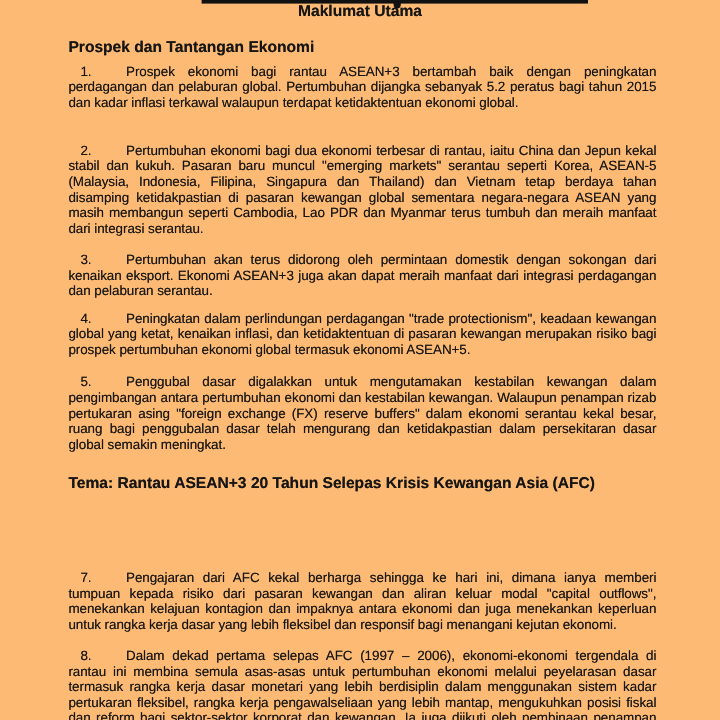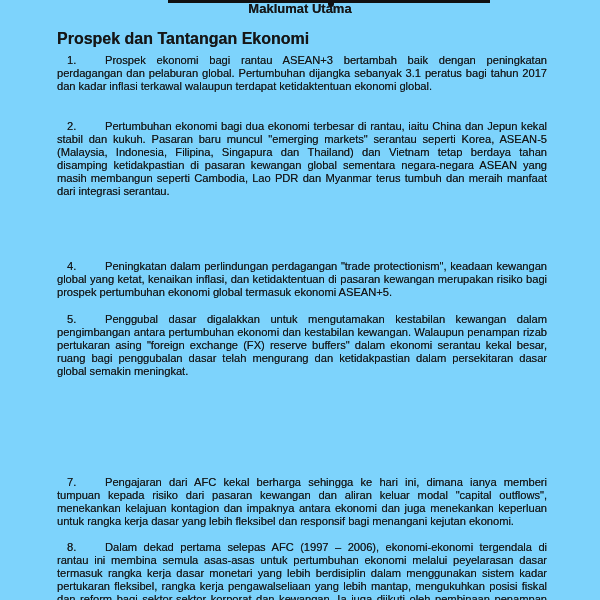--- a/index.html
+++ b/index.html
@@ -5,21 +5,21 @@
   html, body {
     margin: 0;
     padding: 0;
     background: #e9e9e9;
   }
   .page {
     position: relative;
     width: 600px;
     height: 600px;
     margin: 0 auto;
-    background: #7dd3fc;
+    background: #fdba74;
     overflow: hidden;
     font-family: "Liberation Sans", "DejaVu Sans", sans-serif;
     color: #161616;
   }
   
   .clip-bar {
     position: absolute;
     top: 0;
     left: 168px;
     width: 322px;
@@ -45,21 +45,21 @@
     font-size: 13px;
     line-height: 14px;
     font-weight: 700;
     text-shadow: 0 0 0.5px rgba(0,0,0,0.65);
   }
   .sec-head {
     position: absolute;
     left: 57px;
     width: 490px;
     margin: 0;
-    font-size: 16px;
+    font-size: 13px;
     line-height: 14px;
     font-weight: 700;
     text-shadow: 0 0 0.5px rgba(0,0,0,0.65);
   }
   .para {
     position: absolute;
     left: 57px;
     width: 490px;
     margin: 0;
     font-size: 11.2px;
@@ -81,28 +81,30 @@
 <div class="page">
 
   <div class="clip-bar">
     <span class="clip-desc"></span>
   </div>
 
   <h1 class="doc-title">Maklumat Utama</h1>
 
   <h2 class="sec-head" style="top:32px">Prospek dan Tantangan Ekonomi</h2>
 
-  <p class="para" style="top:54px"><span class="pnum">1.</span><span>Prospek ekonomi bagi rantau ASEAN+3 bertambah baik dengan peningkatan perdagangan dan pelaburan global. Pertumbuhan dijangka sebanyak 3.1 peratus bagi tahun 2017 dan kadar inflasi terkawal walaupun terdapat ketidaktentuan ekonomi global.</span></p>
+  <p class="para" style="top:54px"><span class="pnum">1.</span><span>Prospek ekonomi bagi rantau ASEAN+3 bertambah baik dengan peningkatan perdagangan dan pelaburan global. Pertumbuhan dijangka sebanyak 5.2 peratus bagi tahun 2015 dan kadar inflasi terkawal walaupun terdapat ketidaktentuan ekonomi global.</span></p>
 
   <p class="para" style="top:120px"><span class="pnum">2.</span><span>Pertumbuhan ekonomi bagi dua ekonomi terbesar di rantau, iaitu China dan Jepun kekal stabil dan kukuh. Pasaran baru muncul "emerging markets" serantau seperti Korea, ASEAN-5 (Malaysia, Indonesia, Filipina, Singapura dan Thailand) dan Vietnam tetap berdaya tahan disamping ketidakpastian di pasaran kewangan global sementara negara-negara ASEAN yang masih membangun seperti Cambodia, Lao PDR dan Myanmar terus tumbuh dan meraih manfaat dari integrasi serantau.</span></p>
 
+  <p class="para" style="top:211px"><span class="pnum">3.</span><span>Pertumbuhan akan terus didorong oleh permintaan domestik dengan sokongan dari kenaikan eksport. Ekonomi ASEAN+3 juga akan dapat meraih manfaat dari integrasi perdagangan dan pelaburan serantau.</span></p>
 
   <p class="para" style="top:260px"><span class="pnum">4.</span><span>Peningkatan dalam perlindungan perdagangan "trade protectionism", keadaan kewangan global yang ketat, kenaikan inflasi, dan ketidaktentuan di pasaran kewangan merupakan risiko bagi prospek pertumbuhan ekonomi global termasuk ekonomi ASEAN+5.</span></p>
 
   <p class="para" style="top:313px"><span class="pnum">5.</span><span>Penggubal dasar digalakkan untuk mengutamakan kestabilan kewangan dalam pengimbangan antara pertumbuhan ekonomi dan kestabilan kewangan. Walaupun penampan rizab pertukaran asing "foreign exchange (FX) reserve buffers" dalam ekonomi serantau kekal besar, ruang bagi penggubalan dasar telah mengurang dan ketidakpastian dalam persekitaran dasar global semakin meningkat.</span></p>
 
+  <h2 class="sec-head" style="top:396px">Tema: Rantau ASEAN+3 20 Tahun Selepas Krisis Kewangan Asia (AFC)</h2>
 
 
   <p class="para" style="top:476px"><span class="pnum">7.</span><span>Pengajaran dari AFC kekal berharga sehingga ke hari ini, dimana ianya memberi tumpuan kepada risiko dari pasaran kewangan dan aliran keluar modal "capital outflows", menekankan kelajuan kontagion dan impaknya antara ekonomi dan juga menekankan keperluan untuk rangka kerja dasar yang lebih fleksibel dan responsif bagi menangani kejutan ekonomi.</span></p>
 
   <p class="para" style="top:541px"><span class="pnum">8.</span><span>Dalam dekad pertama selepas AFC (1997 – 2006), ekonomi-ekonomi tergendala di rantau ini membina semula asas-asas untuk pertumbuhan ekonomi melalui peyelarasan dasar termasuk rangka kerja dasar monetari yang lebih berdisiplin dalam menggunakan sistem kadar pertukaran fleksibel, rangka kerja pengawalseliaan yang lebih mantap, mengukuhkan posisi fiskal dan reform bagi sektor-sektor korporat dan kewangan. Ia juga diikuti oleh pembinaan penampan rizab</span></p>
 
 </div>
 
 </body></html>

